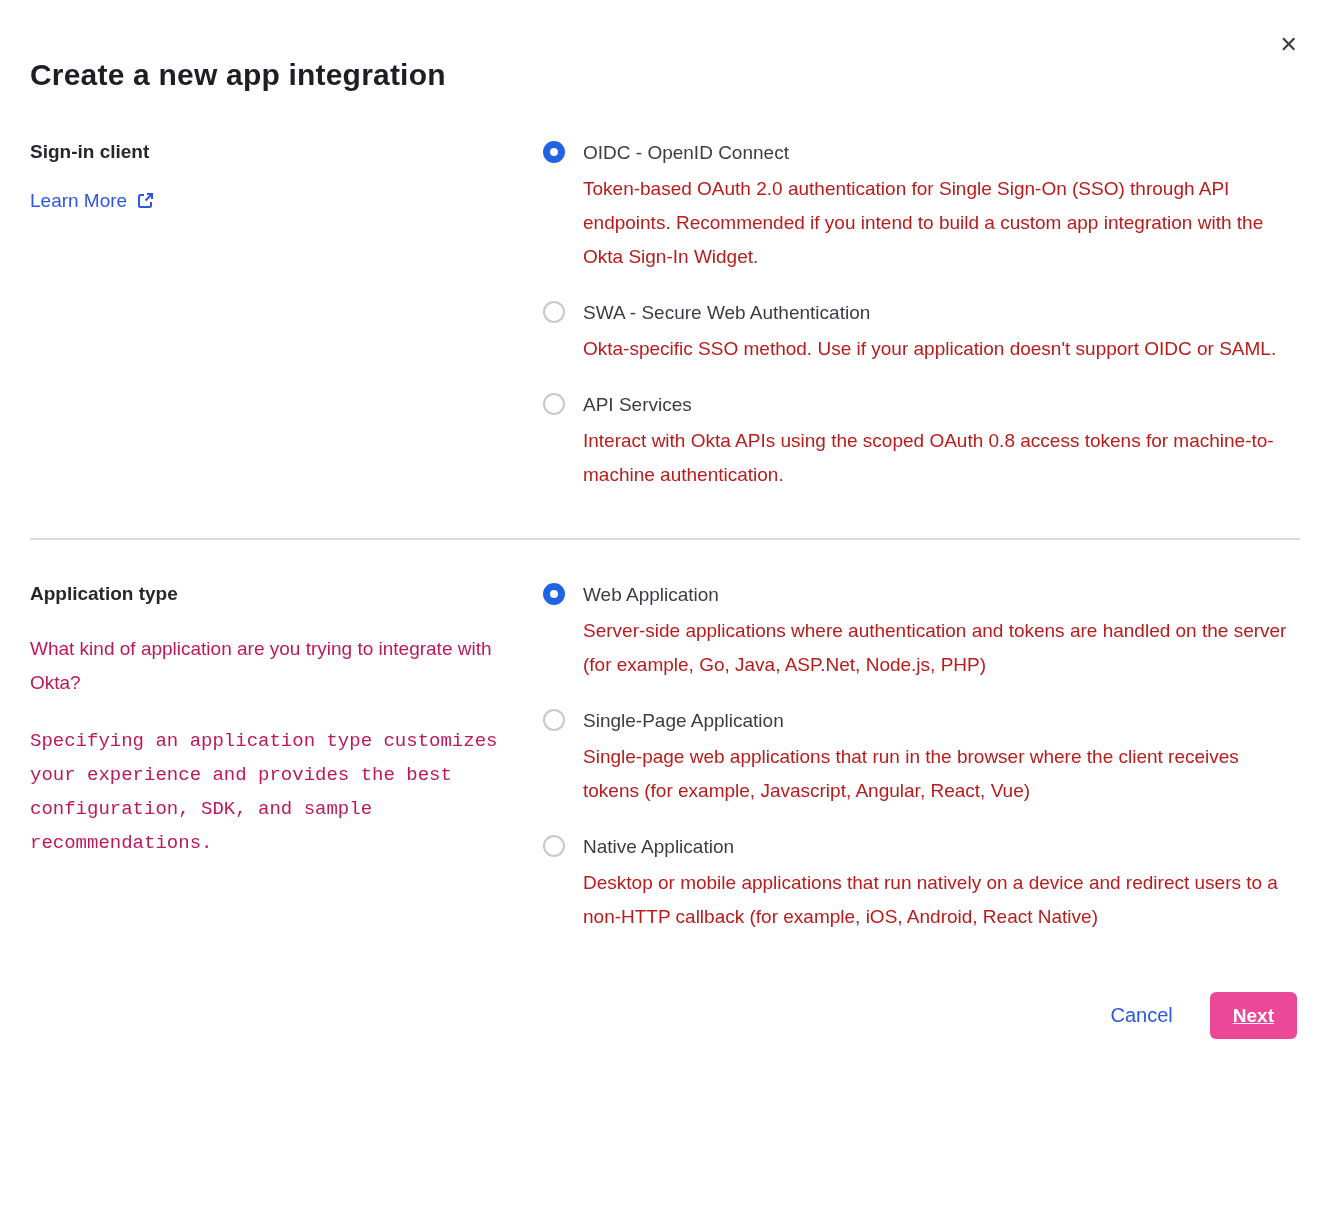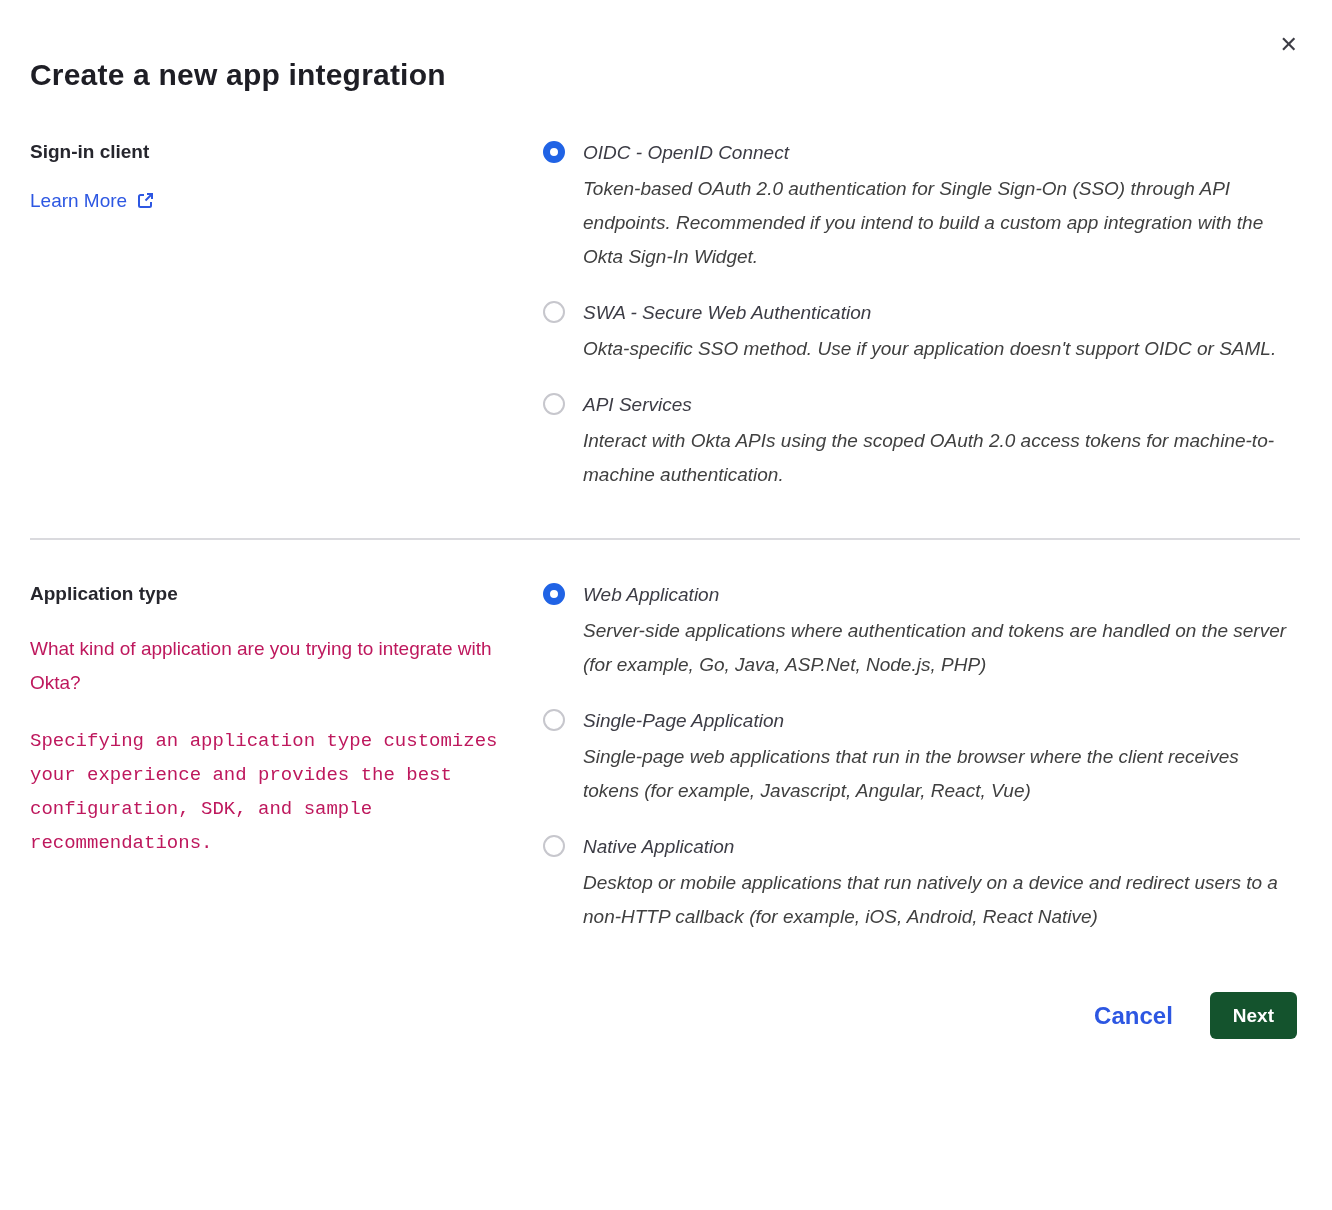--- a/index.html
+++ b/index.html
@@ -20,21 +20,21 @@
     font-family: "Liberation Sans", sans-serif;
   }
 
   h1.title {
     font-size: 30px; font-weight: 700; letter-spacing: 0.2px;
     color: #1e1e25; margin-bottom: 48px;
   }
 
   .section-row { display: flex; align-items: flex-start; }
   .col-left  { width: 513px; flex: none; padding-right: 40px; }
-  .col-right { flex: 1; font-style: italic; }
+  .col-right { flex: 1; }
 
   .section-label {
     font-size: 19px; font-weight: 700; color: #26262d;
     margin-bottom: 26px; line-height: 1.25;
   }
 
   .learn-more {
     display: inline-flex; align-items: center; gap: 9px;
     font-size: 19px; font-weight: 400; color: #2d57e2;
     text-decoration: none; cursor: pointer;
@@ -50,49 +50,49 @@
     margin-top: 1px; margin-right: 18px;
   }
   .radio.checked { border: 7px solid #2063e5; }
 
   .option-texts { display: block; }
   .option-label {
     display: block; font-size: 19px; color: #3c3c45;
     line-height: 26px; margin-bottom: 6px;
   }
   .option-desc {
-    display: block; font-size: 19px; color: #404040;
+    display: block; font-size: 19px; color: #b91c1c;
     line-height: 34px; max-width: 725px;
   }
 
   .para {
     font-size: 19px; color: #be185d; line-height: 34px;
     margin-bottom: 24px; max-width: 480px;
   }
   .para:last-child { margin-bottom: 0; font-family: Liberation Mono, monospace; }
 
   hr.divider {
     border: none; border-top: 2px solid #dadade;
     margin: 46px 0 42px 0;
   }
 
   .footer {
     margin-top: 58px;
     display: flex; justify-content: flex-end; align-items: center;
     padding-right: 3px;
   }
   .cancel-link {
-    font-size: 24px; font-weight: 700; color: #2d57e2;
+    font-size: 20px; font-weight: 400; color: #2d57e2;
     text-decoration: none; cursor: pointer; margin-right: 37px;
   }
   .next-btn {
-    background: #14532d; color: #ffffff; border: none; cursor: pointer;
+    background: #ec4899; color: #ffffff; border: none; cursor: pointer;
     font-family: "Liberation Sans", sans-serif;
     font-size: 19px; font-weight: 700;
-    padding: 14px 23px; border-radius: 6px; line-height: 1;
+    padding: 14px 23px; border-radius: 6px; line-height: 1; text-decoration: underline;
   }
 </style>
 </head>
 <body>
 
 <div class="dialog">
 
   <button class="close-btn">✕</button>
 
   <h1 class="title">Create a new app integration</h1>
@@ -125,21 +125,21 @@
         <span class="option-texts">
           <span class="option-label">SWA - Secure Web Authentication</span>
           <span class="option-desc">Okta-specific SSO method. Use if your application doesn't support OIDC or SAML.</span>
         </span>
       </label>
 
       <label class="option">
         <span class="radio"></span>
         <span class="option-texts">
           <span class="option-label">API Services</span>
-          <span class="option-desc">Interact with Okta APIs using the scoped OAuth 2.0 access tokens for machine-to-machine authentication.</span>
+          <span class="option-desc">Interact with Okta APIs using the scoped OAuth 0.8 access tokens for machine-to-machine authentication.</span>
         </span>
       </label>
 
     </div>
   </div>
 
   <hr class="divider">
 
   <div class="section-row">
     <div class="col-left">

